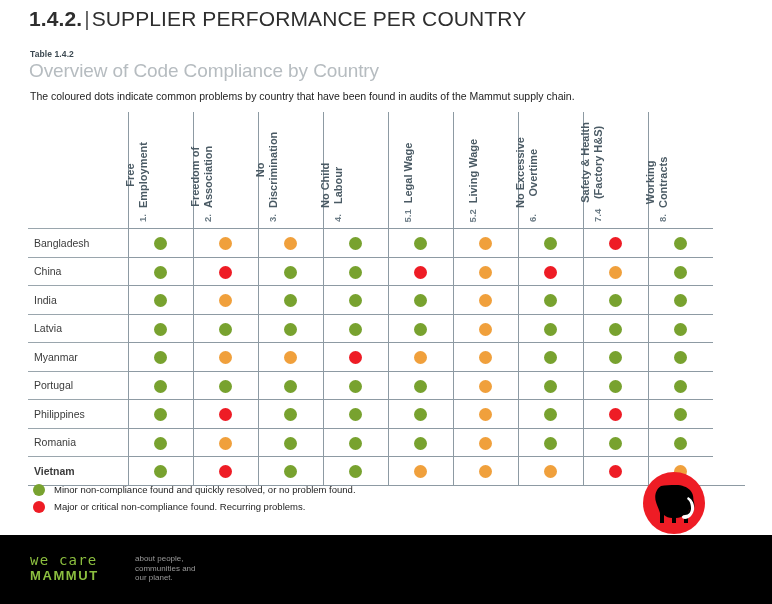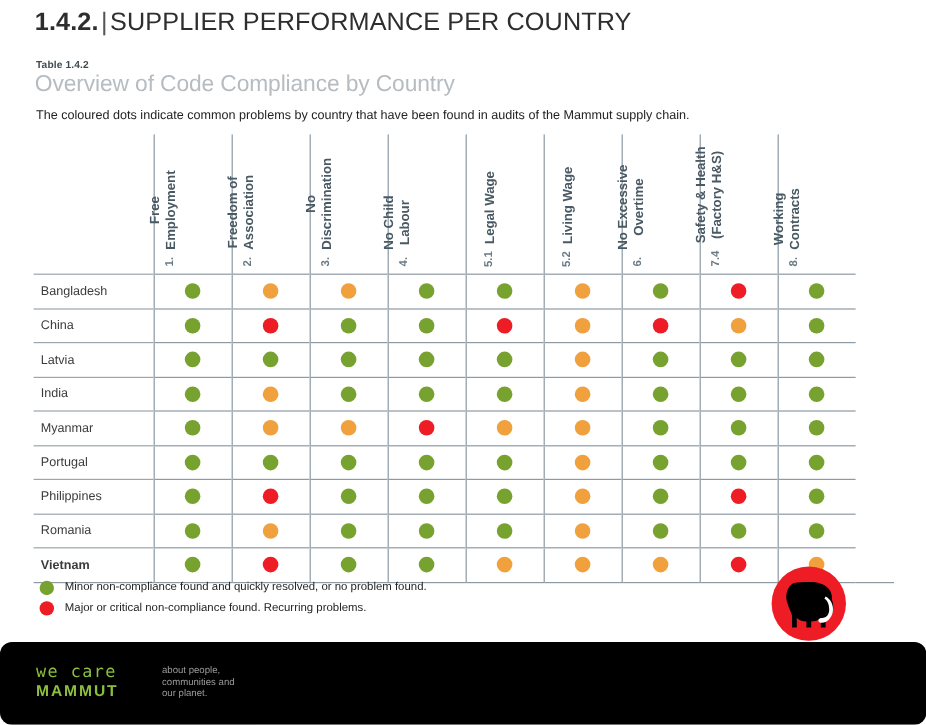--- a/index.html
+++ b/index.html
@@ -200,21 +200,20 @@
   }
 
   
   .footer {
     position: absolute;
     left: 0;
     top: 535px;
     width: 772px;
     height: 69px;
     background: #000000;
-    border-radius: 10px;
   }
   .wecare {
     position: absolute;
     left: 30px;
     top: 18px;
     width: 255px;
     height: 36px;
   }
   .wecare-top {
     font-family: "DejaVu Sans Mono", monospace;
@@ -372,36 +371,36 @@
             <td class="cell"><span class="dot green"></span></td>
             <td class="cell"><span class="dot green"></span></td>
             <td class="cell"><span class="dot red"></span></td>
             <td class="cell"><span class="dot orange"></span></td>
             <td class="cell"><span class="dot red"></span></td>
             <td class="cell"><span class="dot orange"></span></td>
             <td class="cell"><span class="dot green"></span></td>
             <td class="tail"></td>
           </tr>
           <tr>
+            <td class="country">India</td>
+            <td class="cell"><span class="dot green"></span></td>
+            <td class="cell"><span class="dot orange"></span></td>
+            <td class="cell"><span class="dot green"></span></td>
+            <td class="cell"><span class="dot green"></span></td>
+            <td class="cell"><span class="dot green"></span></td>
+            <td class="cell"><span class="dot orange"></span></td>
+            <td class="cell"><span class="dot green"></span></td>
+            <td class="cell"><span class="dot green"></span></td>
+            <td class="cell"><span class="dot green"></span></td>
+            <td class="tail"></td>
+          </tr>
+          <tr>
             <td class="country">Latvia</td>
             <td class="cell"><span class="dot green"></span></td>
             <td class="cell"><span class="dot green"></span></td>
-            <td class="cell"><span class="dot green"></span></td>
-            <td class="cell"><span class="dot green"></span></td>
-            <td class="cell"><span class="dot green"></span></td>
-            <td class="cell"><span class="dot orange"></span></td>
-            <td class="cell"><span class="dot green"></span></td>
-            <td class="cell"><span class="dot green"></span></td>
-            <td class="cell"><span class="dot green"></span></td>
-            <td class="tail"></td>
-          </tr>
-          <tr>
-            <td class="country">India</td>
-            <td class="cell"><span class="dot green"></span></td>
-            <td class="cell"><span class="dot orange"></span></td>
             <td class="cell"><span class="dot green"></span></td>
             <td class="cell"><span class="dot green"></span></td>
             <td class="cell"><span class="dot green"></span></td>
             <td class="cell"><span class="dot orange"></span></td>
             <td class="cell"><span class="dot green"></span></td>
             <td class="cell"><span class="dot green"></span></td>
             <td class="cell"><span class="dot green"></span></td>
             <td class="tail"></td>
           </tr>
           <tr>

